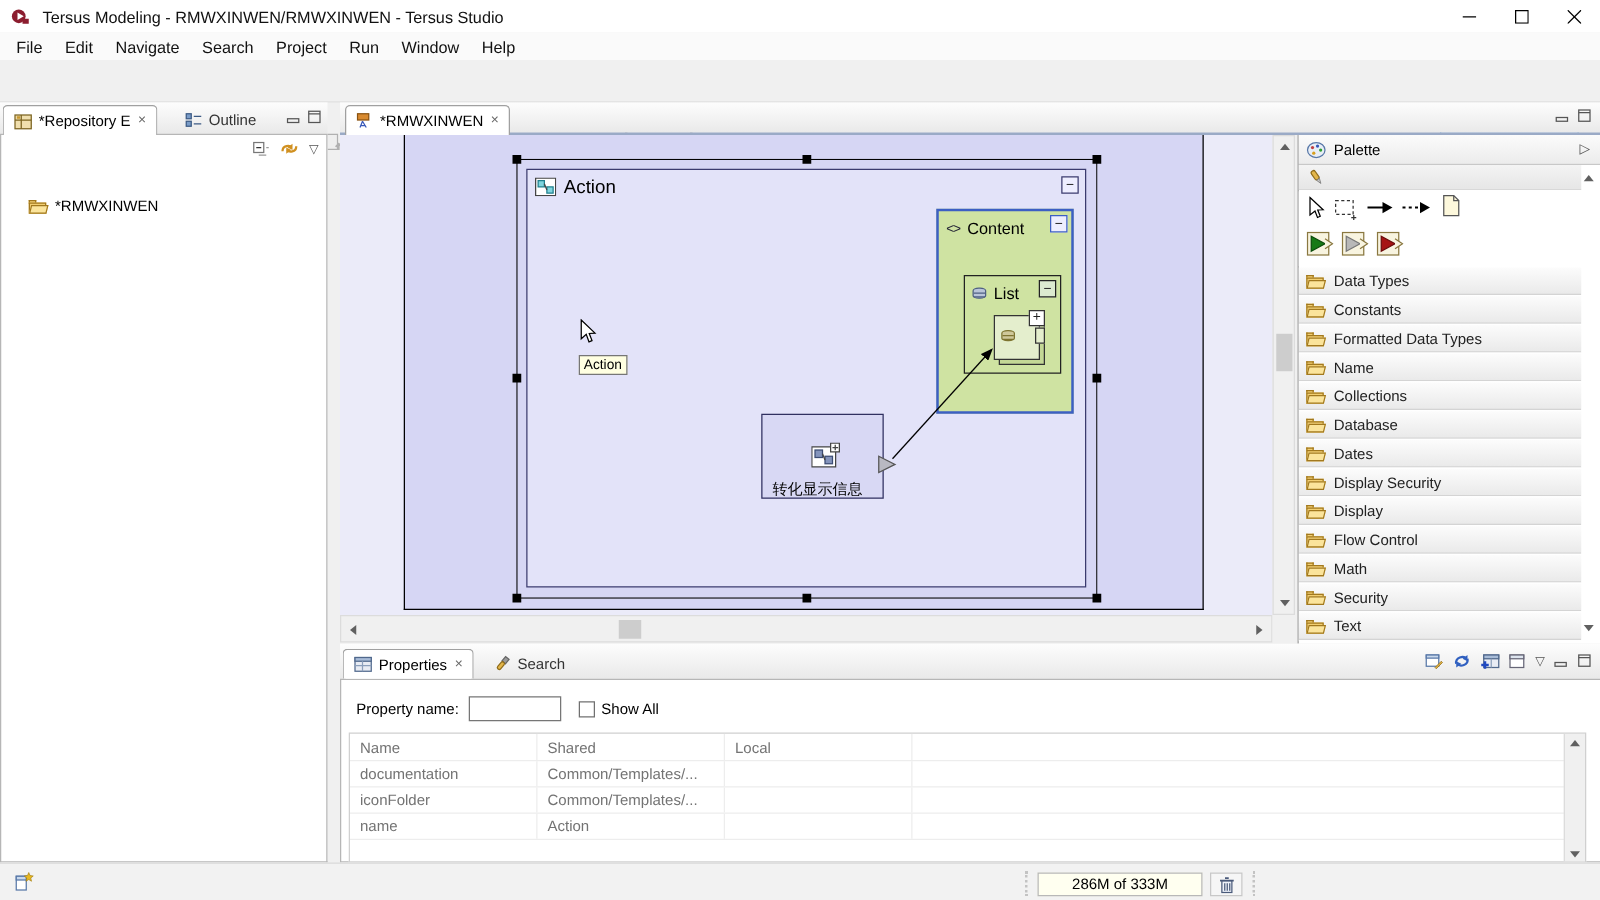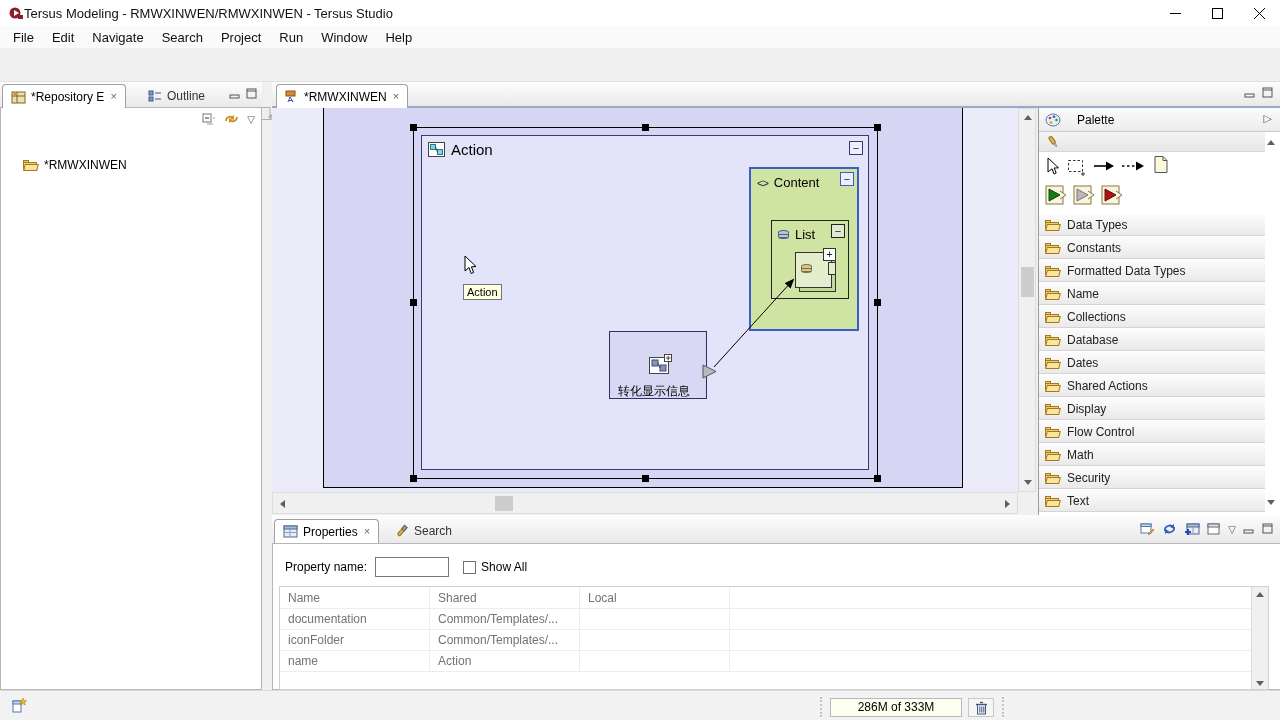--- a/index.html
+++ b/index.html
@@ -4,21 +4,21 @@
 <style>
   * { margin:0; padding:0; box-sizing:border-box; }
   html,body { width:1280px; height:720px; overflow:hidden; }
   body { font-family:"Liberation Sans","DejaVu Sans",sans-serif; font-size:12px; color:#000; background:#f0f0f0; }
   .screen { position:relative; width:1280px; height:720px; background:#f0f0f0; overflow:hidden; }
   .abs { position:absolute; }
 
   
   .titlebar { left:0; top:0; width:1280px; height:26px; background:#ffffff; display:flex; align-items:center; }
   .titlebar .app-ico { margin-left:8px; }
-  .titlebar .title { font-size:13px; color:#111; }
+  .titlebar .title { margin-left:10px; font-size:13px; color:#111; }
   .wincontrols { position:absolute; right:0; top:0; height:26px; display:flex; }
   .winbtn { width:42px; height:26px; display:flex; align-items:center; justify-content:center; }
 
   
   .menubar { left:0; top:26px; width:1280px; height:22px; background:#fafafa; display:flex; align-items:center; padding-left:4px; }
   .menu-item { padding:2px 9px; font-size:13px; color:#111; }
 
   
   .toolbar { left:0; top:48px; width:1280px; height:34px; background:#f0f0f0; border-bottom:1px solid #e0e0e0; }
   .tbtn { position:absolute; top:55px; width:22px; height:22px; display:flex; align-items:center; justify-content:center; }
@@ -64,21 +64,21 @@
   .sb { background:#f0f0f0; border:1px solid #dcdcdc; }
   .sb-arrow { position:absolute; width:0; height:0; }
   .sb-thumb { position:absolute; background:#cdcdcd; }
   .up    { border-left:4px solid transparent; border-right:4px solid transparent; border-bottom:5px solid #606060; }
   .down  { border-left:4px solid transparent; border-right:4px solid transparent; border-top:5px solid #606060; }
   .leftA { border-top:4px solid transparent; border-bottom:4px solid transparent; border-right:5px solid #606060; }
   .rightA{ border-top:4px solid transparent; border-bottom:4px solid transparent; border-left:5px solid #606060; }
 
   
   .palette { left:1038px; top:108px; width:242px; height:407px; background:#ffffff; border-left:1px solid #9a9a9a; }
-  .pal-header { position:absolute; left:0; top:0; width:100%; height:24px; background:linear-gradient(#fbfbfb,#ececec); border-bottom:1px solid #c8c8c8; display:flex; align-items:center; padding:0 6px; gap:16px; }
+  .pal-header { position:absolute; left:0; top:0; width:100%; height:24px; background:linear-gradient(#fbfbfb,#ececec); border-bottom:1px solid #c8c8c8; display:flex; align-items:center; padding:0 6px; gap:6px; }
   .pal-arrow { position:absolute; right:8px; top:4px; color:#555; font-size:11px; }
   .pal-selrow { position:absolute; left:0; top:24px; width:226px; height:20px; background:linear-gradient(#f4f4f4,#e6e6e6); border-bottom:1px solid #d8d8d8; display:flex; align-items:center; padding-left:6px; }
   .pal-tools { position:absolute; left:0; top:45px; width:226px; height:60px; background:#fff; }
   .pal-rail { position:absolute; right:2px; top:26px; width:14px; height:379px; }
   .pal-cat { position:absolute; left:0; width:226px; height:23px; background:linear-gradient(#fcfcfc,#e9e9e9); border-bottom:1px solid #fff; box-shadow:inset 0 -1px 0 #d4d4d4; display:flex; align-items:center; padding-left:6px; gap:7px; font-size:12px; color:#222; }
   .folder { position:relative; width:15px; height:11px; }
   .folder .back { position:absolute; left:0; top:2px; width:14px; height:9px; background:#f2cf72; border:1px solid #a2791f; }
   .folder .tabb { position:absolute; left:0; top:0; width:6px; height:3px; background:#f2cf72; border:1px solid #a2791f; border-bottom:none; }
   .folder .front { position:absolute; left:1px; top:4px; width:14px; height:7px; background:#fbe49b; border:1px solid #a2791f; transform:skewX(-14deg); }
 
@@ -667,21 +667,21 @@
           <span class="front"></span>
         </span>
         <span>Dates</span>
       </div>
     <div class="pal-cat" style="top:267px">
         <span class="folder">
           <span class="tabb"></span>
           <span class="back"></span>
           <span class="front"></span>
         </span>
-        <span>Shared Actions</span>
+        <span>Display Security</span>
       </div>
     <div class="pal-cat" style="top:290px">
         <span class="folder">
           <span class="tabb"></span>
           <span class="back"></span>
           <span class="front"></span>
         </span>
         <span>Display</span>
       </div>
     <div class="pal-cat" style="top:313px">

